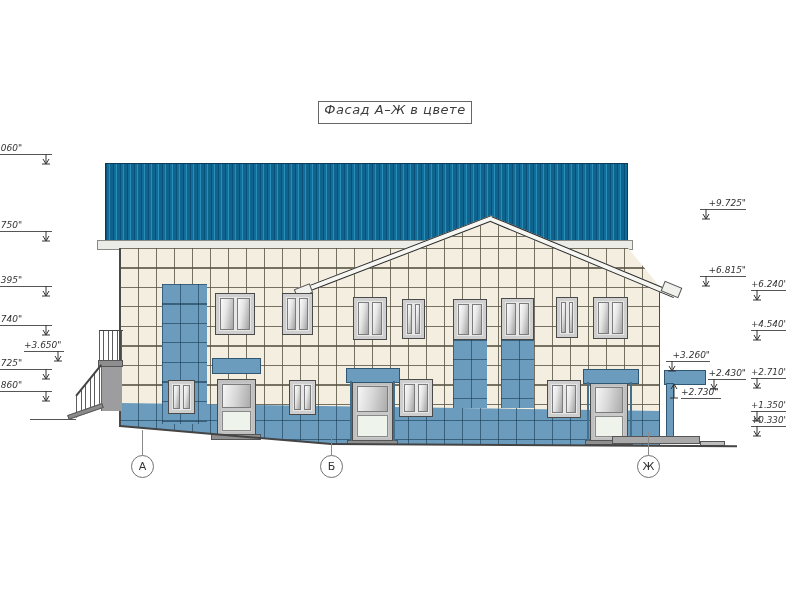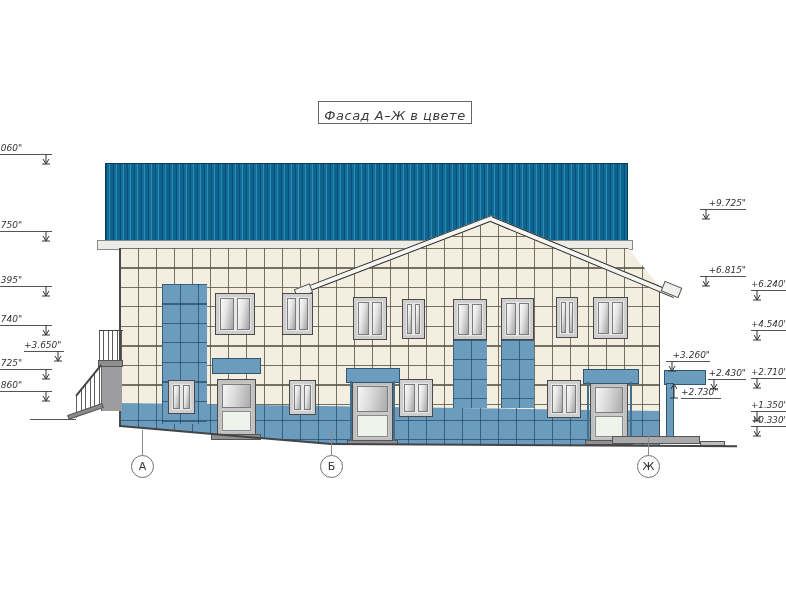--- a/index.html
+++ b/index.html
@@ -44,21 +44,21 @@
   .mark .tick.tl{left:1px;}
   .mark .tick.tr{right:1px;}
   .mark .tickup{position:absolute;left:-12px;top:-5px;}
 
   .axis-circle{position:absolute;width:21px;height:21px;border:1px solid #707070;border-radius:50%;
         background:#fff;display:flex;align-items:center;justify-content:center;
         font-size:11px;color:#333;}
   .axis-line{position:absolute;width:1px;background:#8a8a8a;}
 
   .titlebox{position:absolute;left:318px;top:101px;width:152px;height:21px;border:1px solid #666;
-        display:flex;align-items:flex-end;justify-content:center;font-style:italic;
+        display:flex;align-items:flex-start;justify-content:center;font-style:italic;
         font-size:13px;color:#3c3c3c;letter-spacing:.5px;}
 
   .edge{position:absolute;background:#4a4a4a;}
 </style>
 </head>
 <body>
 
 <div class="canvas">
 
   <div class="titlebox">

